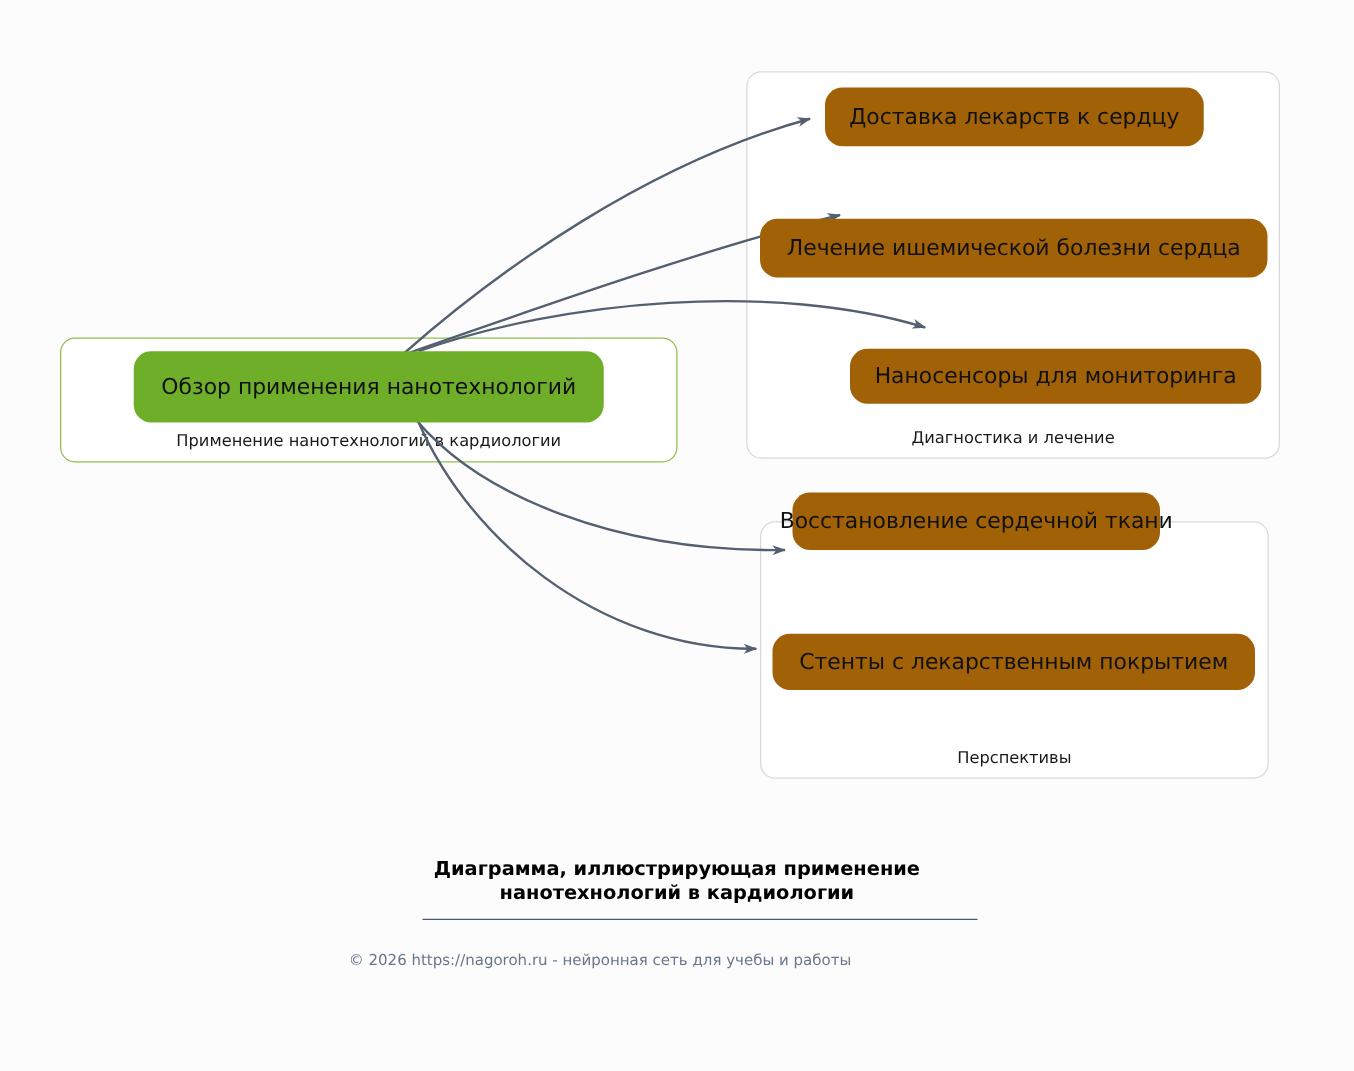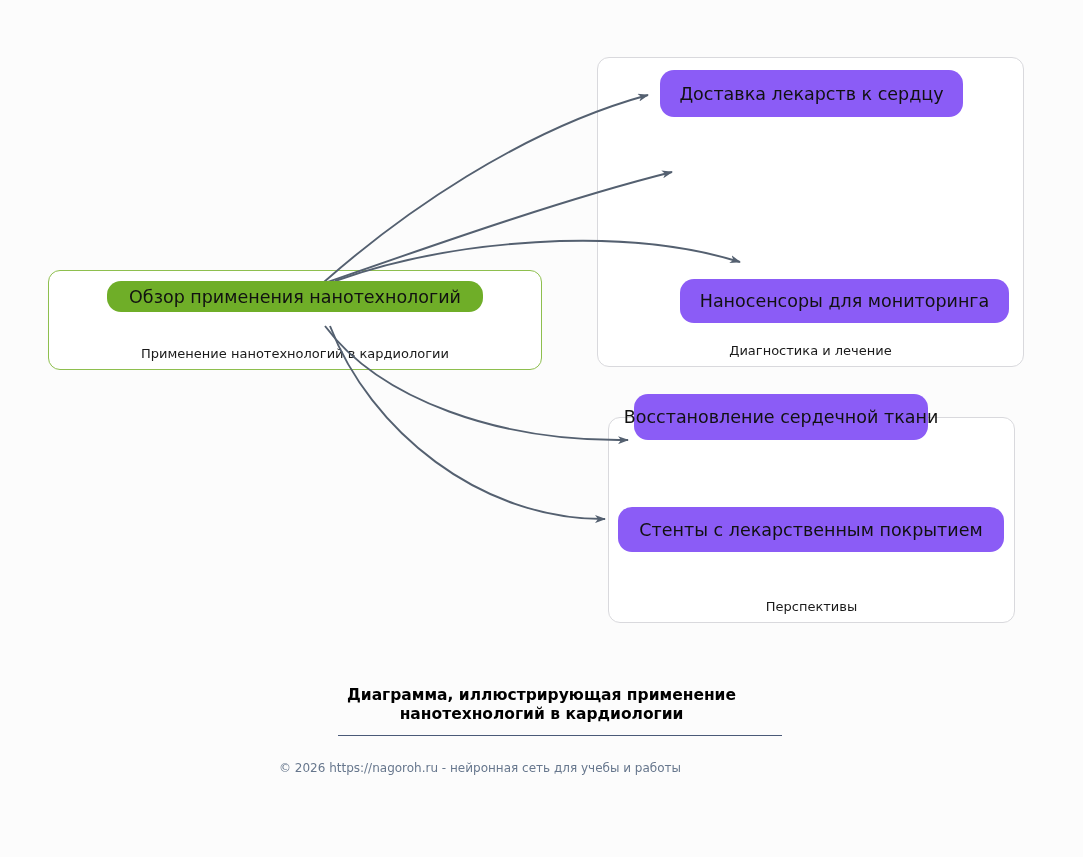--- a/index.html
+++ b/index.html
@@ -54,21 +54,21 @@
     align-items: center;
     justify-content: center;
     border-radius: 14px;
     font-size: 17.5px;
     font-family: "DejaVu Sans", sans-serif;
     color: #111111;
     white-space: nowrap;
     letter-spacing: 0px;
   }
   .node-green { background: #6fae28; }
-  .node-purple { background: #8b5cf6; text-align: right; }
+  .node-purple { background: #a16207; text-align: right; }
 
   
   #edges {
     position: absolute;
     left: 0; top: 0;
     width: 1083px;
     height: 857px;
     pointer-events: none;
   }
 
@@ -135,28 +135,31 @@
       <path d="M328,282 C420,250 560,200 672,172"></path>
 
       <path d="M335,281 C450,240 620,225 740,262"></path>
 
       <path d="M325,326 C380,400 500,442 628,440"></path>
 
       <path d="M330,326 C370,430 480,520 605,519"></path>
     </g>
   </svg>
 
-  <div class="node node-green" style="left:107px; top:281px; width:376px; height:31px;">
+  <div class="node node-green" style="left:107px; top:281px; width:376px; height:57px;">
     <span>Обзор применения нанотехнологий</span>
   </div>
 
   <div class="node node-purple" style="left:660px; top:70px; width:303px; height:47px;">
     <span>Доставка лекарств к сердцу</span>
   </div>
 
+  <div class="node node-purple" style="left:608px; top:175px; width:406px; height:47px;">
+    <span>Лечение ишемической болезни сердца</span>
+  </div>
 
   <div class="node node-purple" style="left:680px; top:279px; width:329px; height:44px;">
     <span>Наносенсоры для мониторинга</span>
   </div>
 
   <div class="node node-purple" style="left:634px; top:394px; width:294px; height:46px;">
     <span>Восстановление сердечной ткани</span>
   </div>
 
   <div class="node node-purple" style="left:618px; top:507px; width:386px; height:45px;">

